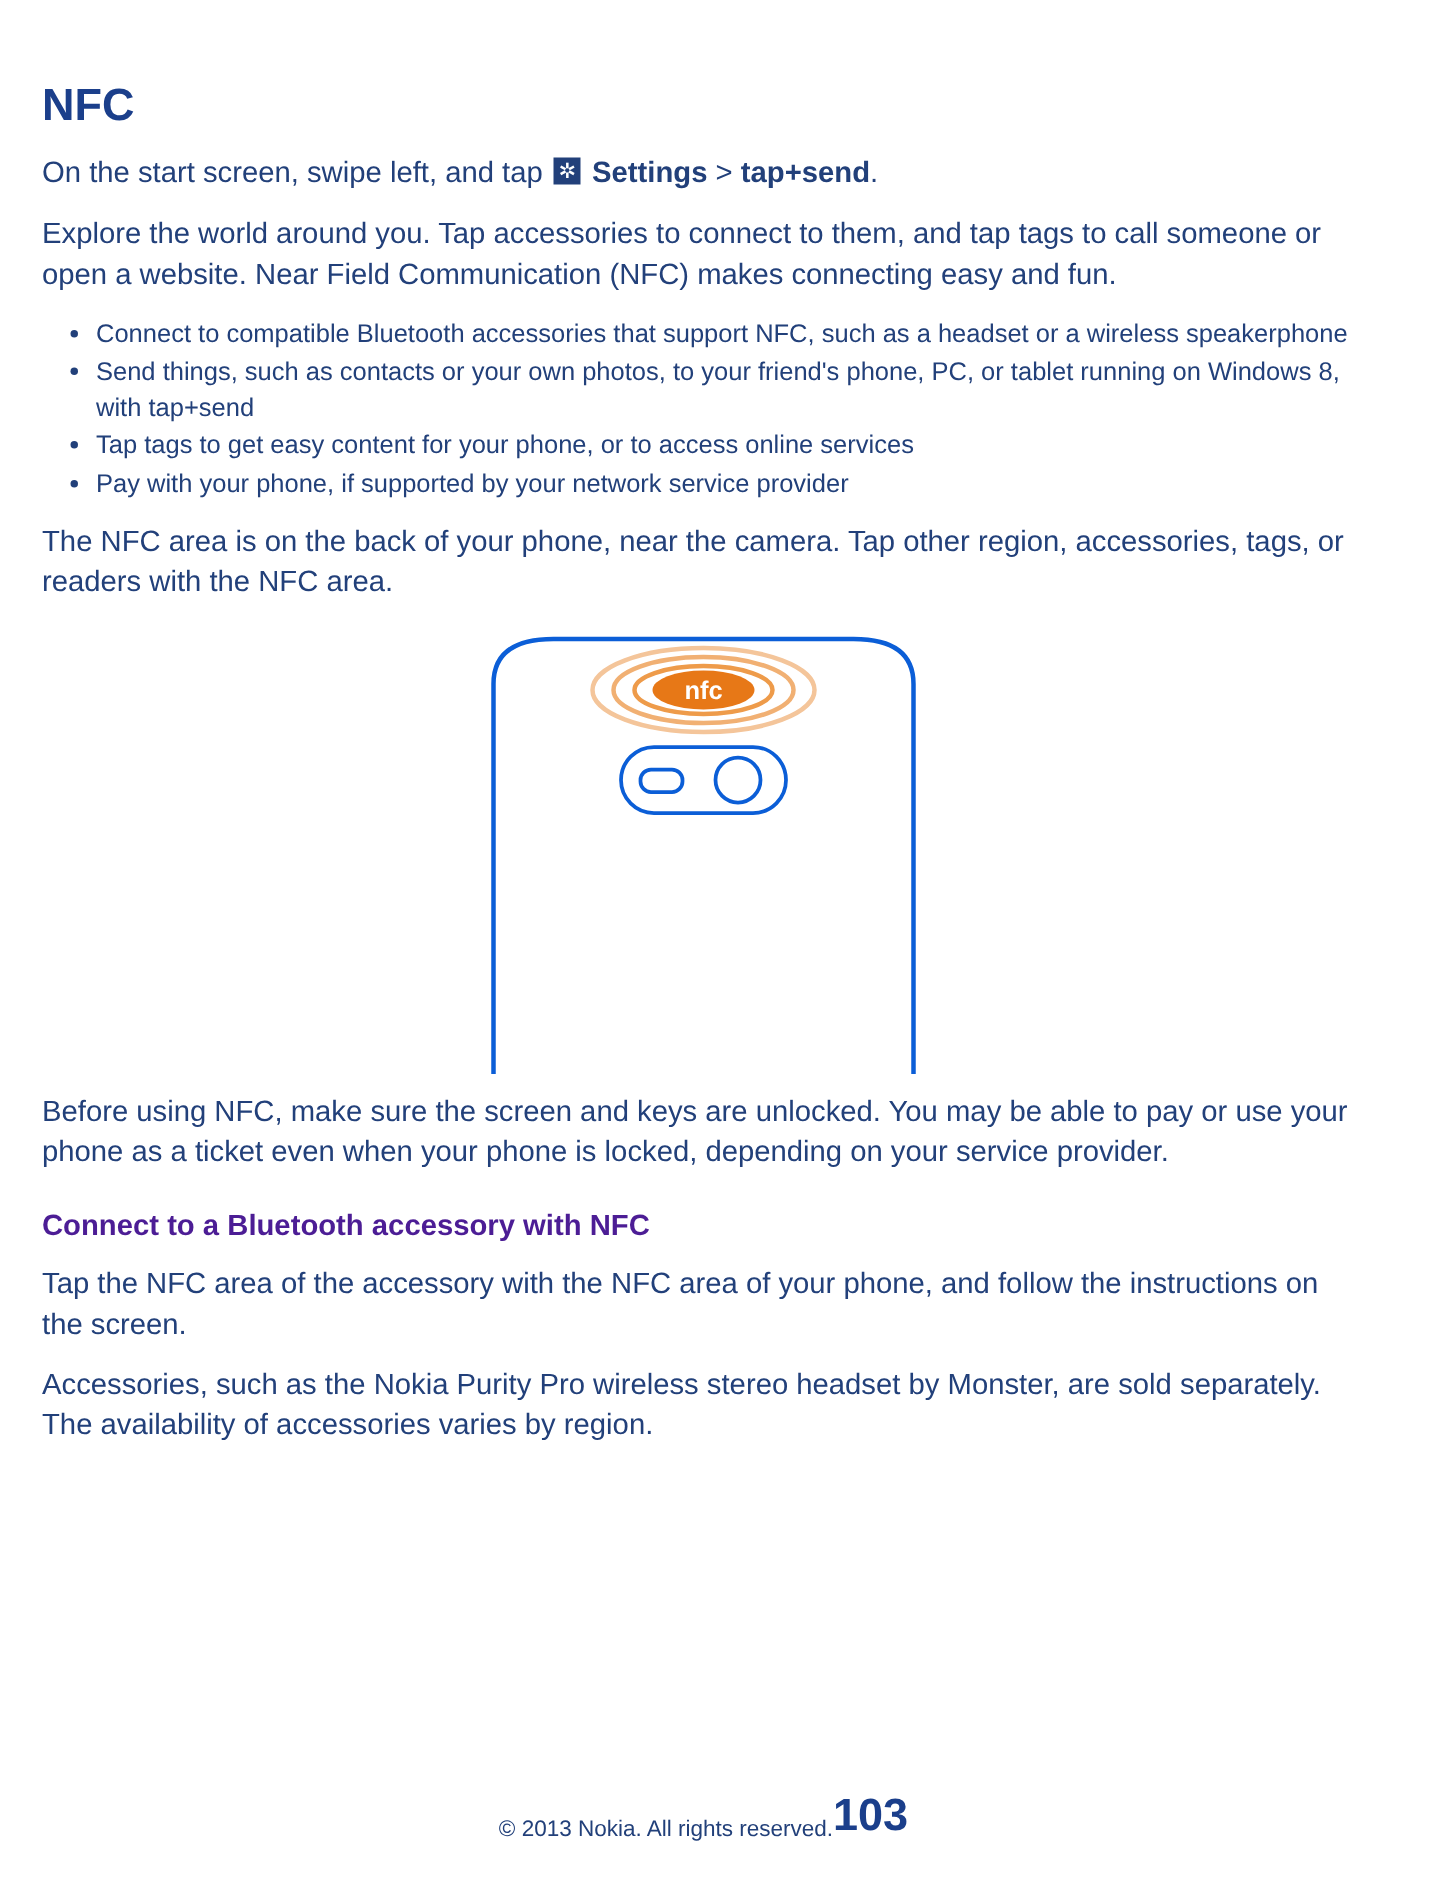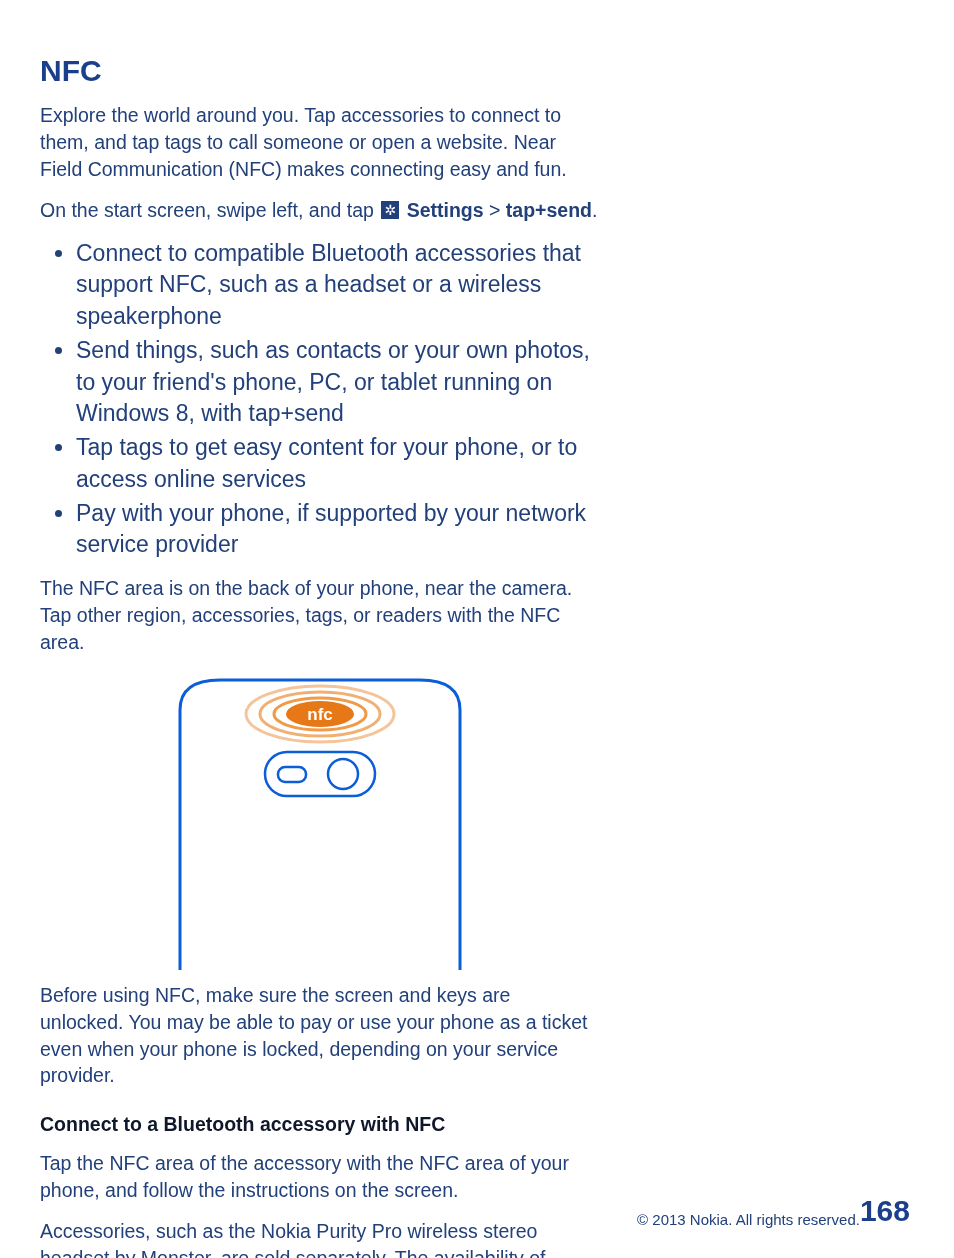--- a/index.html
+++ b/index.html
@@ -7,45 +7,45 @@
     margin: 0;
     padding: 0;
     font-family: "Segoe UI", "Helvetica Neue", Arial, sans-serif;
     color: #22407a;
     background: #fff;
   }
   .page {
     width: 954px;
     height: 1258px;
     box-sizing: border-box;
-    padding: 54px 44px 30px 40px;
+    padding: 54px 44px 30px 28px;
     position: relative;
     display: flex;
-    flex-direction: row;
+    flex-direction: column;
     gap: 38px;
   }
   .content { flex: 1; }
   h1 {
     font-size: 30px;
     font-weight: 700;
     margin: 0 0 14px 0;
     color: #1b3f8b;
   }
   p {
     font-size: 19.5px;
     line-height: 1.38;
     margin: 0 0 14px 0;
     color: #22407a;
   }
   ul {
     margin: 0 0 14px 0;
     padding-left: 36px;
   }
   li {
-    font-size: 23px;
+    font-size: 17px;
     line-height: 1.38;
     color: #22407a;
     margin-bottom: 2px;
   }
   .bold { font-weight: 700; }
   .settings-icon {
     display: inline-block;
     width: 18px;
     height: 18px;
     background: #22407a;
@@ -64,21 +64,21 @@
   }
   .illus-wrap {
     display: flex;
     justify-content: center;
     margin: 6px 0 12px 0;
   }
   svg.phone { display: block; }
   .subhead {
     font-size: 19.5px;
     font-weight: 700;
-    color: #0f172a;
+    color: #4c1d95;
     margin: 24px 0 14px 0;
   }
   .footer {
     display: flex;
     justify-content: center;
     align-items: flex-end;
     font-size: 15px;
     color: #22407a;
   }
   .footer .pnum {
@@ -87,26 +87,26 @@
     color: #1b3f8b;
   }
 </style>
 </head>
 <body>
 
 <div class="page">
   <div class="content">
     <h1>NFC</h1>
 
-    <p>Explore the world around you. Tap accessories to connect to them, and tap tags to call someone or open a website. Near Field Communication (NFC) makes connecting easy and fun.</p>
-
     <p>
       <span>On the start screen, swipe left, and tap </span><span class="settings-icon"></span>
       <span class="bold">Settings</span><span> &gt; </span><span class="bold">tap+send</span><span>.</span>
     </p>
+
+    <p>Explore the world around you. Tap accessories to connect to them, and tap tags to call someone or open a website. Near Field Communication (NFC) makes connecting easy and fun.</p>
 
 
     <ul>
       <li>Connect to compatible Bluetooth accessories that support NFC, such as a headset or a wireless speakerphone</li>
       <li>Send things, such as contacts or your own photos, to your friend's phone, PC, or tablet running on Windows 8, with tap+send</li>
       <li>Tap tags to get easy content for your phone, or to access online services</li>
       <li>Pay with your phone, if supported by your network service provider</li>
     </ul>
 
     <p>The NFC area is on the back of your phone, near the camera. Tap other region, accessories, tags, or readers with the NFC area.</p>
@@ -132,15 +132,15 @@
     <p>Before using NFC, make sure the screen and keys are unlocked. You may be able to pay or use your phone as a ticket even when your phone is locked, depending on your service provider.</p>
 
     <div class="subhead">Connect to a Bluetooth accessory with NFC</div>
 
     <p>Tap the NFC area of the accessory with the NFC area of your phone, and follow the instructions on the screen.</p>
     <p>Accessories, such as the Nokia Purity Pro wireless stereo headset by Monster, are sold separately. The availability of accessories varies by region.</p>
   </div>
 
   <div class="footer">
     <span>© 2013 Nokia. All rights reserved.</span>
-    <span class="pnum">168</span>
+    <span class="pnum">103</span>
   </div>
 </div>
 
 </body></html>

